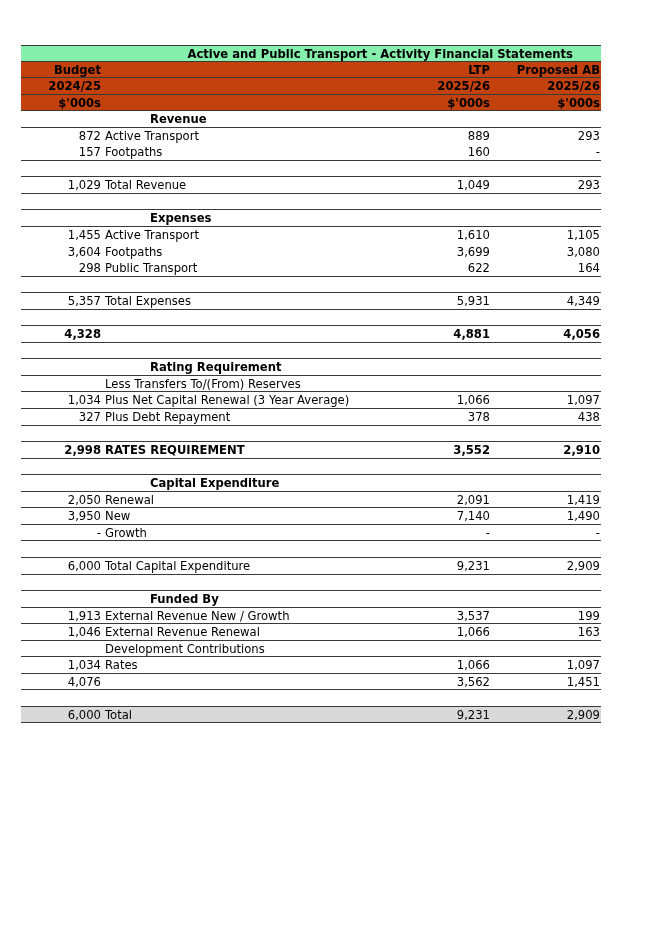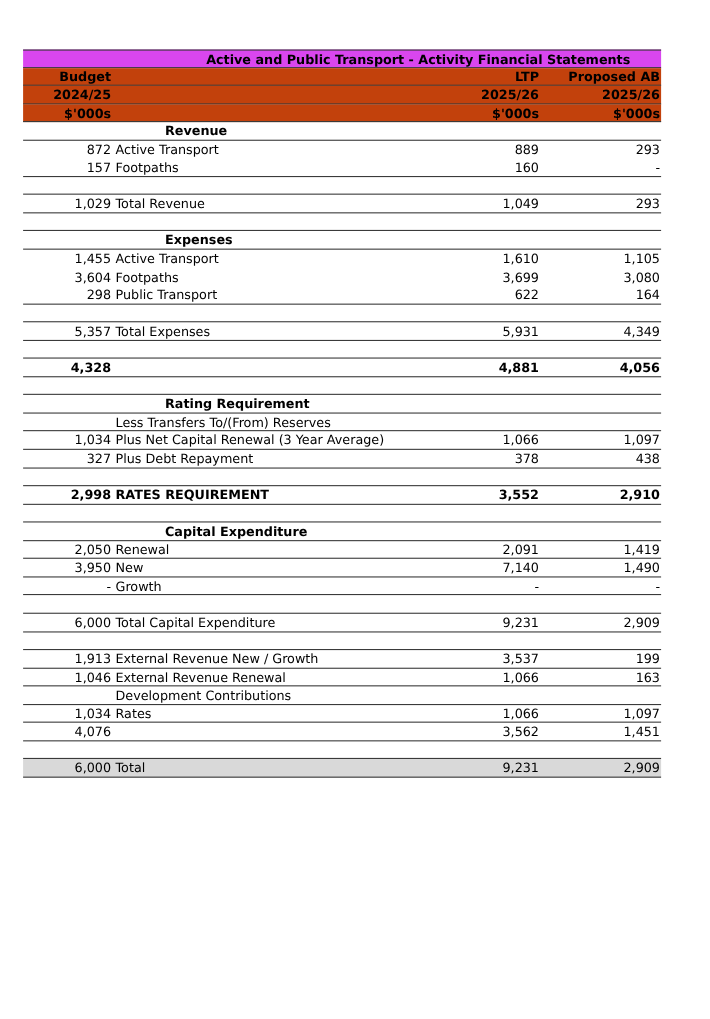--- a/index.html
+++ b/index.html
@@ -1,21 +1,21 @@
 <!DOCTYPE html>
 <html><head>
 <meta charset="utf-8">
 <style>
   html, body { margin: 0; padding: 0; background: #ffffff; }
   body { width: 645px; height: 926px; position: relative; overflow: hidden;
          font-family: "DejaVu Sans", "Liberation Sans", sans-serif; color: #000; }
   #sheet { position: absolute; left: 21px; top: 45px; width: 580px; }
   .row { position: relative; height: 16.55px; box-sizing: border-box; font-size: 11.6px; line-height: 16px; white-space: nowrap; }
   .row.hdr { background: #c2410c; font-weight: bold; }
-  .row.title { background: #d946ef; font-weight: bold; }
+  .row.title { background: #86efac; font-weight: bold; }
   .row.shade { background: #d9d9d9; }
   .row.bold { font-weight: bold; }
   .row.bt { border-top: 1.5px solid #3a3a3a; }
   .row.bb { border-bottom: 1.5px solid #3a3a3a; }
   .c { position: absolute; top: 0; }
   .c-budget { left: 0; width: 80px; text-align: right; }
   .c-label { left: 84px; }
   .c-label.section { left: 85px; font-weight: bold; margin-left: 44px; }
   .c-ltp { right: 111px; width: 90px; text-align: right; }
   .c-ab { right: 1px; width: 100px; text-align: right; }
@@ -162,20 +162,23 @@
   <div class="row bb"></div>
   <div class="row bb">
     <span class="c c-budget">6,000</span>
     <span class="c c-label">Total Capital Expenditure</span>
     <span class="c c-ltp">9,231</span>
     <span class="c c-ab">2,909</span>
   </div>
   <div class="row bb"></div>
 
   <div class="row bb">
+    <span class="c c-label section">Funded By</span>
+  </div>
+  <div class="row bb">
     <span class="c c-budget">1,913</span>
     <span class="c c-label">External Revenue New / Growth</span>
     <span class="c c-ltp">3,537</span>
     <span class="c c-ab">199</span>
   </div>
   <div class="row bb">
     <span class="c c-budget">1,046</span>
     <span class="c c-label">External Revenue Renewal</span>
     <span class="c c-ltp">1,066</span>
     <span class="c c-ab">163</span>

